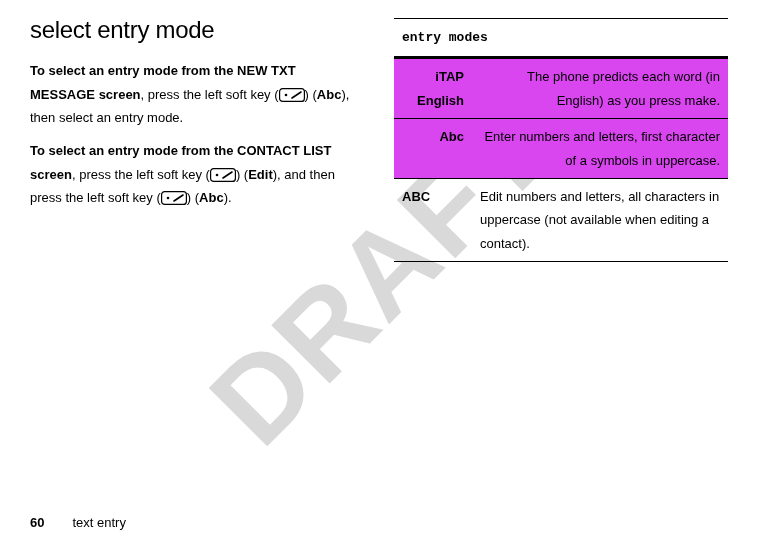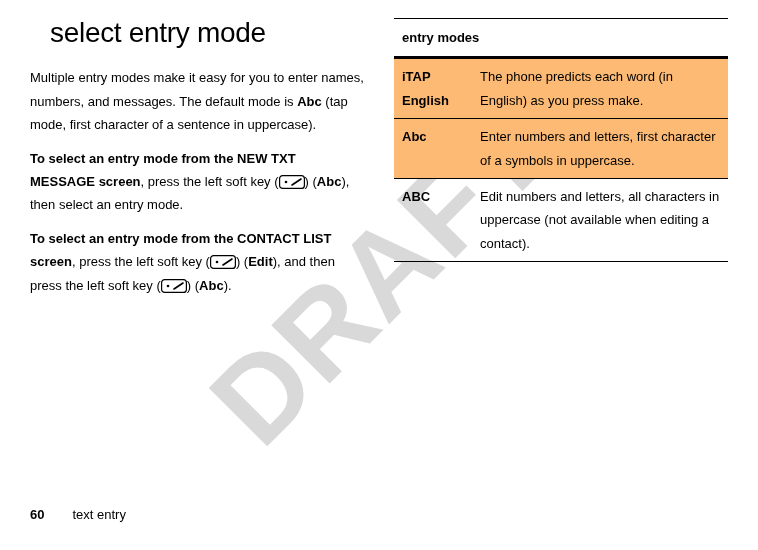--- a/index.html
+++ b/index.html
@@ -31,25 +31,24 @@
       gap: 30px;
       position: relative;
       z-index: 1;
     }
     .col {
       flex: 1;
       font-size: 13px;
       line-height: 1.8;
     }
     h1 {
-      font-size: 28px;
+      font-size: 24px;
       font-weight: normal;
       margin-bottom: 8px;
       letter-spacing: -0.3px;
-      margin-left: 20px;
     }
     .para { margin-bottom: 10px; }
     .bold { font-weight: bold; }
     .ui-label { font-weight: bold; font-family: "Arial Narrow", Arial, sans-serif; font-stretch: condensed; }
     .key-icon {
       display: inline-block;
       vertical-align: -3px;
     }
     .key-icon svg { display: block; }
     table.modes {
@@ -57,61 +56,58 @@
       width: 100%;
       margin-top: 10px;
       font-size: 13px;
     }
     table.modes th {
       text-align: left;
       font-weight: bold;
       padding: 7px 8px;
       border-top: 1.5px solid #000;
       border-bottom: 3px solid #000;
-      font-family: Liberation Sans, sans-serif;
+      font-family: Liberation Mono, monospace;
       font-stretch: condensed;
     }
     table.modes tr.last th, table.modes tr.last td {
       border-bottom: 1.5px solid #000;
     }
     table.modes td {
       padding: 6px 8px;
       vertical-align: top;
       line-height: 1.8;
       border-bottom: 1px solid #000;
     }
     table.modes td.mode-name {
       font-weight: bold;
       font-family: "Arial Narrow", Arial, sans-serif;
       font-stretch: condensed;
       width: 78px;
     }
-    table.modes tr.shaded td { background: #fdba74; }
+    table.modes tr.shaded td { background: #d946ef; text-align: right; }
     .footer {
       position: absolute;
-      bottom: 28px;
+      bottom: 20px;
       left: 30px;
       font-size: 13px;
       z-index: 1;
     }
     .footer .pagenum { font-weight: bold; margin-right: 28px; }
   </style>
 </head>
 <body>
 
 <div class="watermark">DRAFT</div>
 
 <div class="columns">
 
   <div class="col">
     <h1>select entry mode</h1>
 
-    <p class="para">
-      <span>Multiple entry modes make it easy for you to enter names, numbers, and messages. The default mode is </span><span class="ui-label">Abc</span><span> (tap mode, first character of a sentence in uppercase).</span>
-    </p>
 
     <p class="para">
       <span class="bold">To select an entry mode from the </span><span class="ui-label">NEW TXT MESSAGE</span><span class="bold"> screen</span><span>, press the left soft key (</span><span class="key-icon"><svg width="26" height="14" viewBox="0 0 26 14">
             <rect x="0.6" y="0.6" width="24.8" height="12.8" rx="3" ry="3" fill="none" stroke="#000" stroke-width="1.2"></rect>
             <circle cx="7" cy="7" r="1.3" fill="#000"></circle>
             <path d="M13 10 L22 4" stroke="#000" stroke-width="1.6" stroke-linecap="round" fill="none"></path>
           </svg></span><span>) (</span><span class="ui-label">Abc</span><span>), then select an entry mode.</span>
     </p>
 
     <p class="para">

